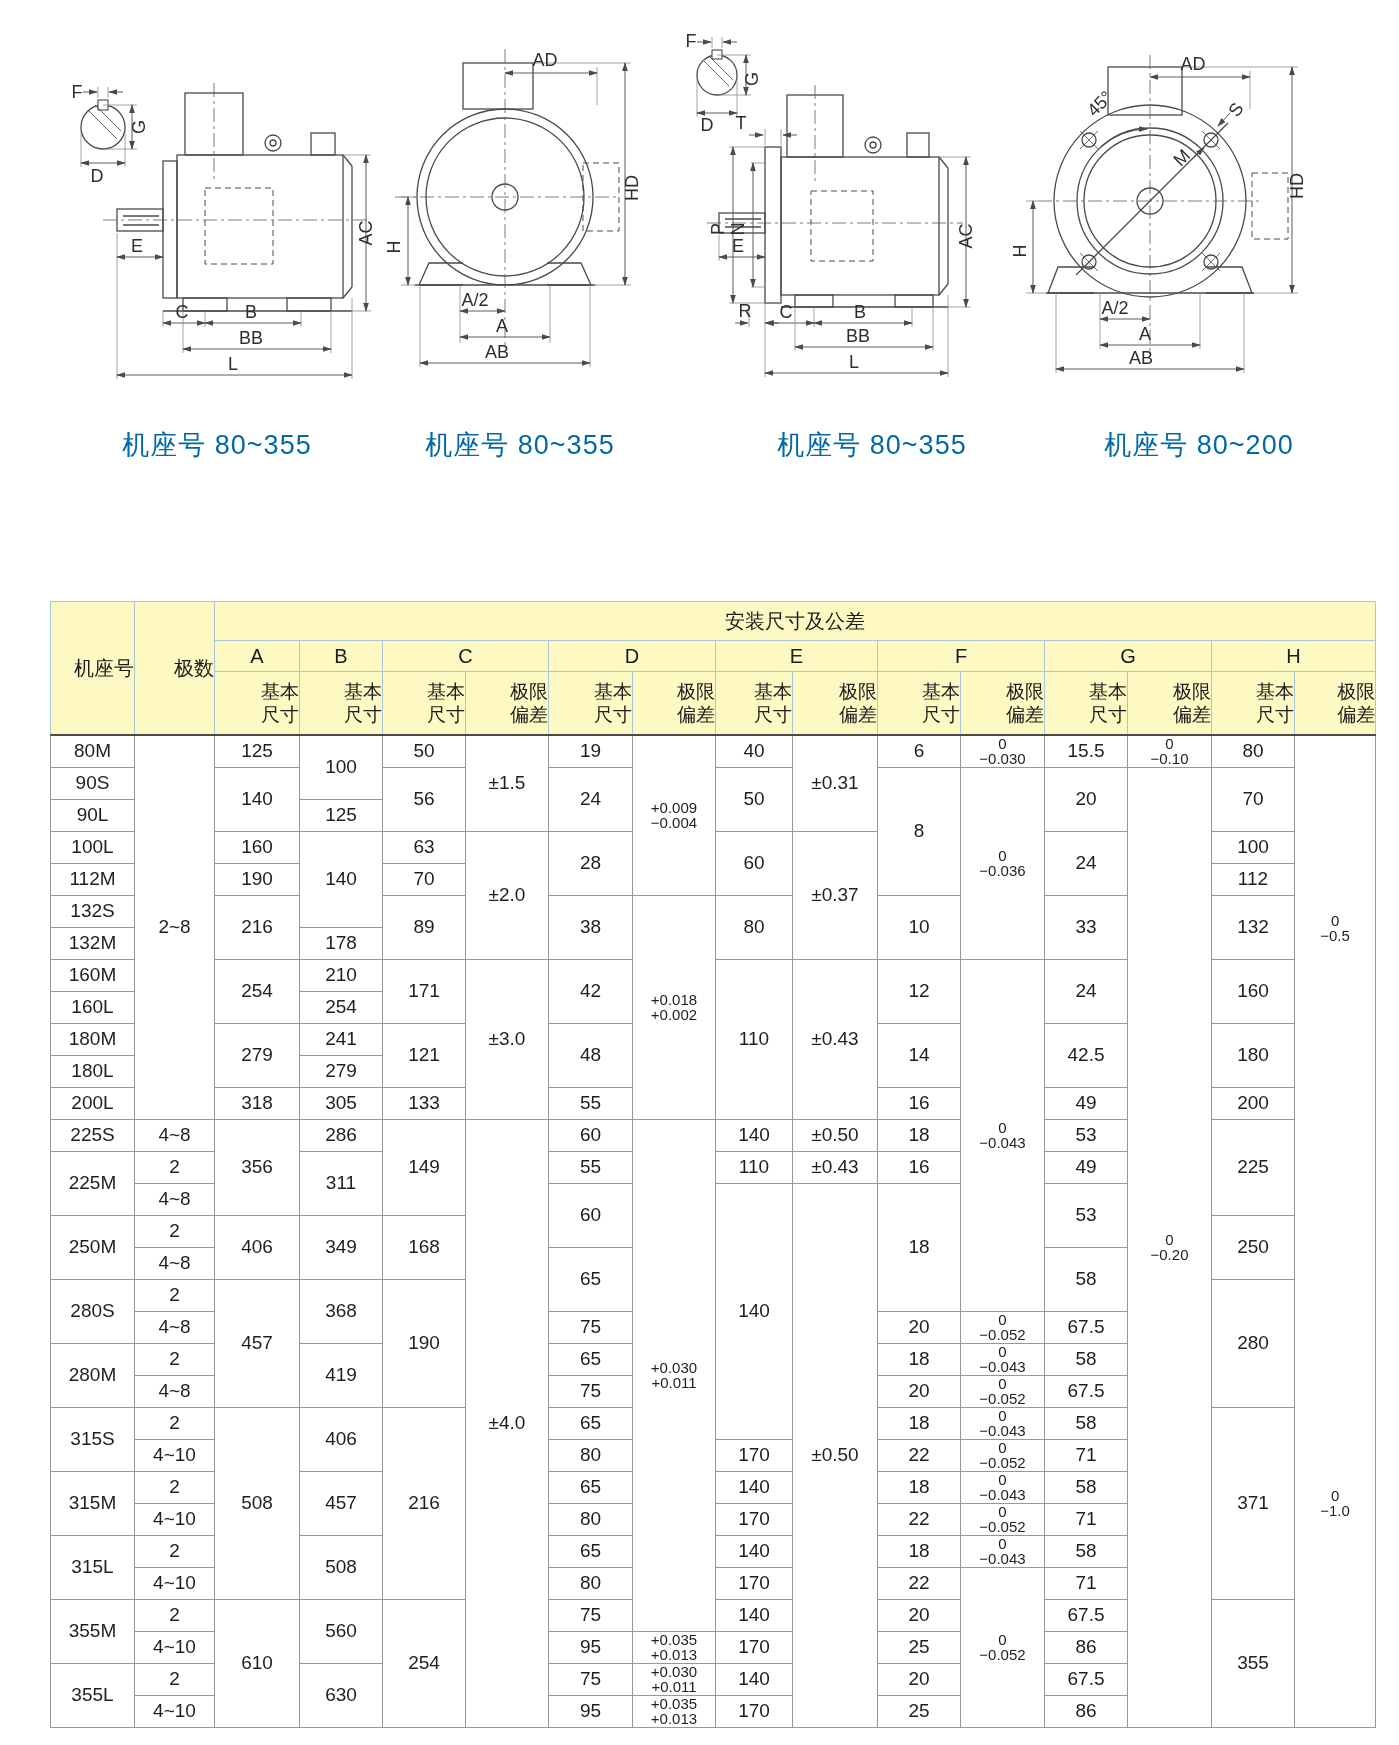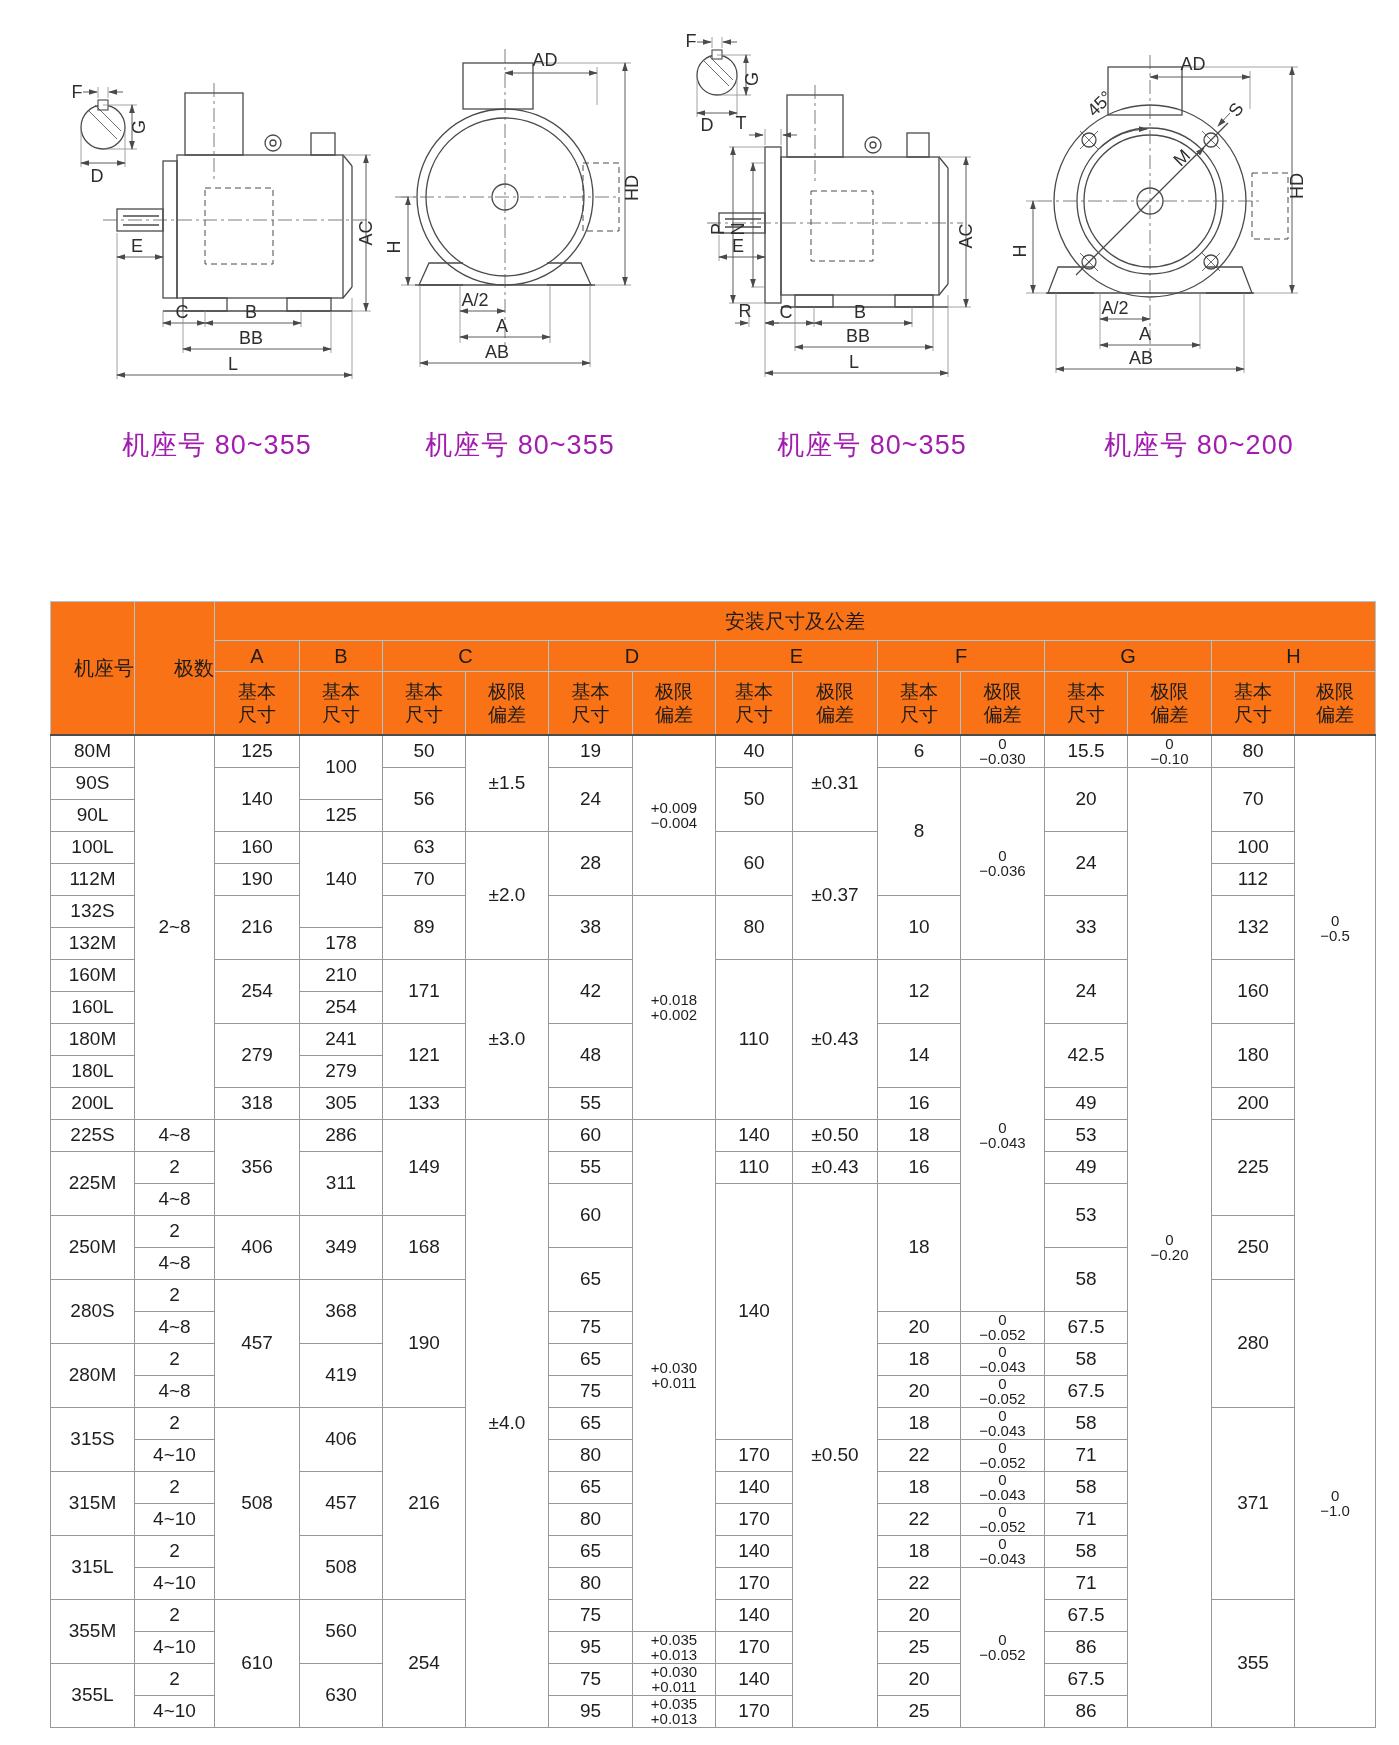--- a/index.html
+++ b/index.html
@@ -9,31 +9,31 @@
   #diagram-svg{position:absolute;left:0;top:0;}
   .obj{stroke:#4a4a4a;stroke-width:1.3;fill:none;}
   .objf{stroke:#4a4a4a;stroke-width:1.1;fill:#fff;}
   .hatch{stroke:#4a4a4a;stroke-width:0.8;}
   .ext{stroke:#8a8a8a;stroke-width:0.8;}
   .cl{stroke:#5a5a5a;stroke-width:0.8;stroke-dasharray:14 4 3 4;fill:none;}
   .dash{stroke:#4a4a4a;stroke-width:1;stroke-dasharray:6 4;fill:none;}
   .dim{stroke:#4a4a4a;stroke-width:0.9;marker-start:url(#arr);marker-end:url(#arr);}
   .dimE{stroke:#4a4a4a;stroke-width:0.9;fill:none;marker-end:url(#arr);}
   .dlabel{font-family:"Liberation Sans","DejaVu Sans",sans-serif;font-size:18px;fill:#2e2e2e;text-anchor:middle;}
-  .caption{position:absolute;top:427px;font-size:27px;color:#a21caf;transform:translateX(-50%);white-space:nowrap;letter-spacing:1px;}
+  .caption{position:absolute;top:427px;font-size:27px;color:#0369a1;transform:translateX(-50%);white-space:nowrap;letter-spacing:1px;}
   
   #tablewrap{position:absolute;left:50px;top:601px;width:1325px;}
   table{border-collapse:collapse;table-layout:fixed;width:1325px;}
   th,td{border:1px solid #979797;text-align:center;vertical-align:middle;padding:0;overflow:hidden;}
-  thead th{background:#f97316;font-weight:normal;border-color:#a9c6d4;color:#1c1c1c;}
+  thead th{background:#fef9c3;font-weight:normal;border-color:#a9c6d4;color:#1c1c1c;}
   tr.h1 th{height:38px;font-size:20px;}
   tr.h2 th{height:30px;font-size:20px;}
   tr.h3 th{height:62px;font-size:19px;line-height:23px;white-space:pre-line;}
   th.corner{font-size:20px;border-bottom:2px solid #4c4c4c;text-align:right;}
-  tr.h3 th{border-bottom:2px solid #4c4c4c;}
+  tr.h3 th{border-bottom:2px solid #4c4c4c;text-align:right;}
   tbody tr{height:32px;}
   tbody td{font-size:19px;background:#fff;color:#1e1e1e;}
   td.dev{font-size:15px;line-height:15px;white-space:pre-line;}
   td.hdev{position:relative;}
   .hdev-lab{position:absolute;left:0;right:0;transform:translateY(-50%);font-size:15px;line-height:15px;white-space:pre-line;text-align:center;}
 </style>
 </head>
 <body>
 
 <div class="page">

